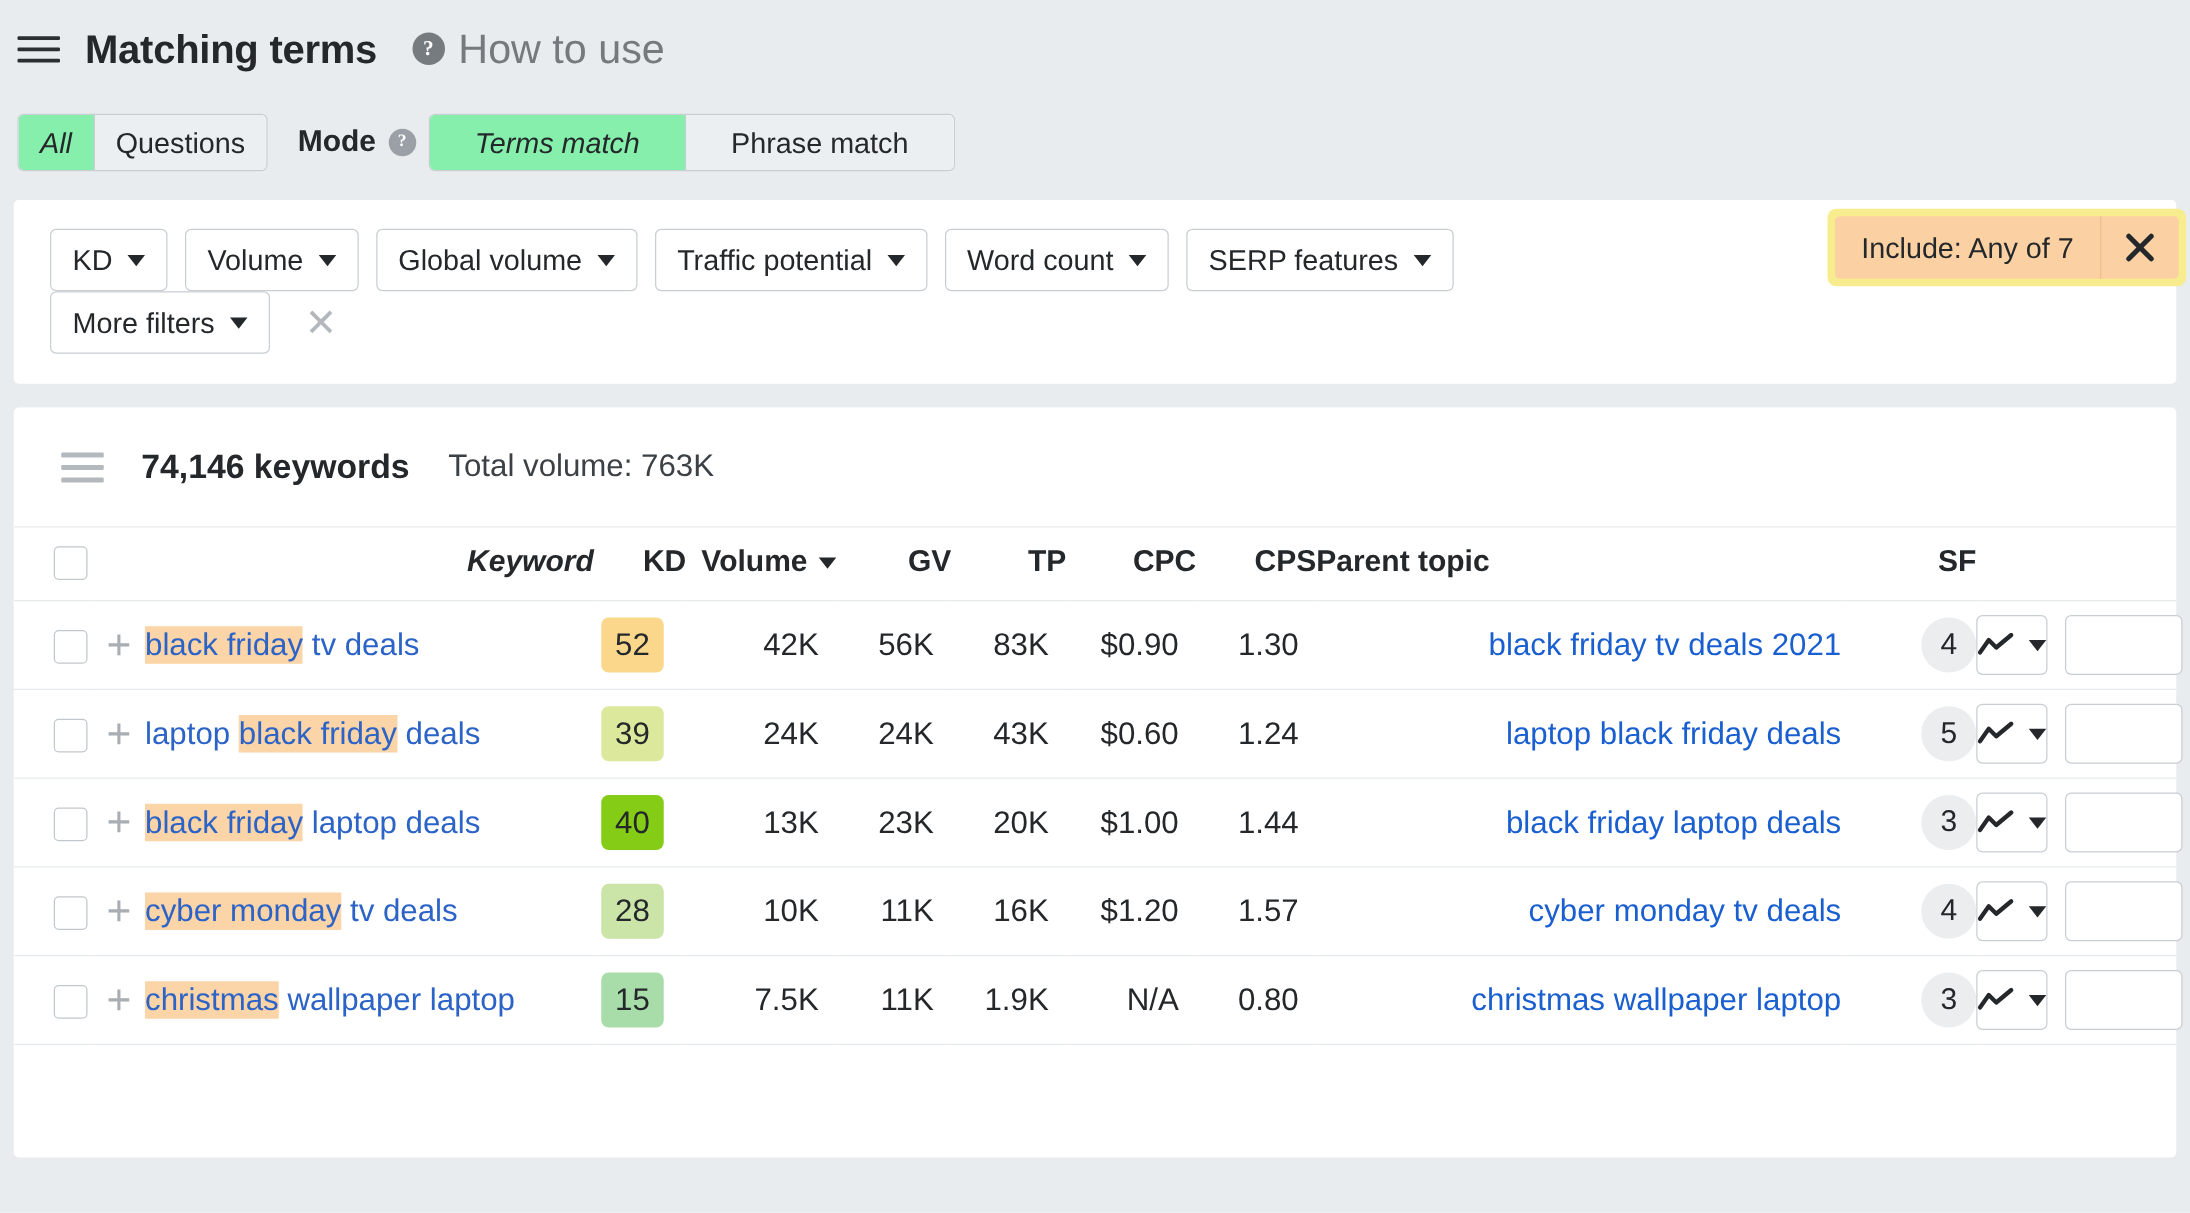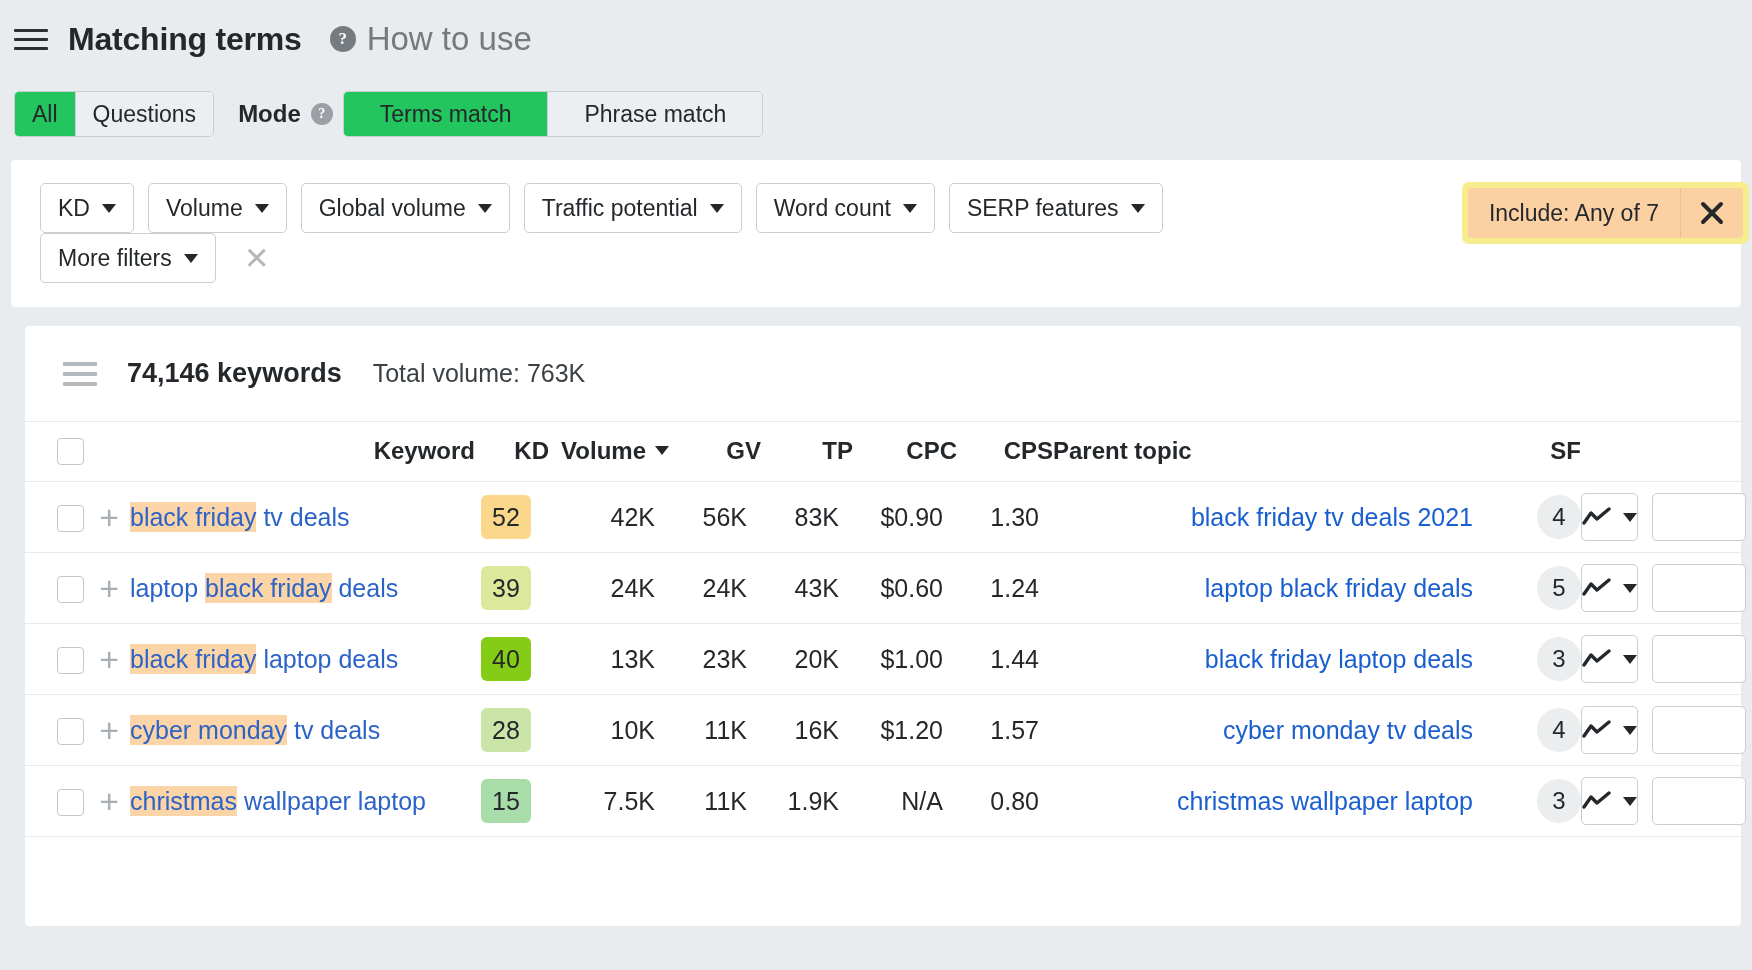--- a/index.html
+++ b/index.html
@@ -55,21 +55,21 @@
   .segmented {
     display: flex; border: 1px solid #c9ced3; border-radius: 5px; overflow: hidden;
     background: #fff;
   }
   .seg {
     padding: 0 17px; height: 44px; line-height: 44px;
     font-size: 23px; color: #25282b; background: #eceff1;
     cursor: pointer; border-right: 1px solid #c9ced3;
   }
   .seg:last-child { border-right: none; }
-  .seg.active { background: #22c55e; }
+  .seg.active { background: #86efac; font-style: italic; }
   .mode-label {
     font-size: 24px; font-weight: bold; color: #25282b;
     margin-left: 24px; margin-right: 10px;
   }
   .segmented.mode { margin-left: 10px; }
   .segmented.mode .seg { padding: 0 36px; }
 
   
   .filtercard {
     background: #fff;
@@ -96,21 +96,21 @@
   }
   .clear-x {
     color: #b3b8bd; font-size: 31px; line-height: 1;
     margin-left: 14px; cursor: pointer; font-weight: 300;
   }
 
   
   .include-wrap {
     position: absolute;
     right: -8px;
-    top: 22px;
+    top: 7px;
     background: #f7ec8e;
     border-radius: 7px;
     padding: 6px;
     display: flex;
   }
   .include-chip {
     display: flex; align-items: stretch;
     background: #fbd1a4;
     border-radius: 4px;
     height: 50px;
@@ -124,21 +124,21 @@
   }
   .include-x {
     width: 62px; display: flex; align-items: center; justify-content: center;
     cursor: pointer;
   }
   .include-x svg { display: block; }
 
   
   .results {
     background: #fff;
-    margin: 19px 11px 0 25px;
+    margin: 19px 11px 0 11px;
     border-radius: 4px;
     position: relative;
     min-height: 600px;
   }
   .results-top {
     height: 95px; display: flex; align-items: center;
     padding-left: 38px; gap: 0;
   }
   .list-icon {
     width: 34px; display: flex; flex-direction: column; gap: 6px;
@@ -154,21 +154,21 @@
   
   table.kwtable { width: 100%; border-collapse: collapse; table-layout: fixed; }
   table.kwtable thead th {
     font-size: 24px; font-weight: bold; color: #25282b;
     text-align: right; padding: 14px 0 16px 0;
     border-top: 1px solid #e6e9eb;
     border-bottom: 1px solid #e6e9eb;
     white-space: nowrap;
   }
   th.col-check, td.col-check { width: 62px; text-align: center !important; padding-left: 28px !important; }
-  th.col-kw { text-align: left; }
+  th.col-kw { text-align: left; font-style: italic; }
   th.col-kd { width: 74px; padding-right: 18px; }
   th.col-vol { width: 120px; padding-right: 14px; }
   th.col-gv { width: 92px; padding-right: 14px; }
   th.col-tp { width: 92px; padding-right: 14px; }
   th.col-cpc { width: 104px; padding-right: 14px; }
   th.col-cps { width: 96px; padding-right: 14px; }
   th.col-parent { width: 420px; text-align: left !important; padding-left: 28px; }
   th.col-sf { width: 108px; text-align: left; }
   th.col-act { width: 160px; }
 

